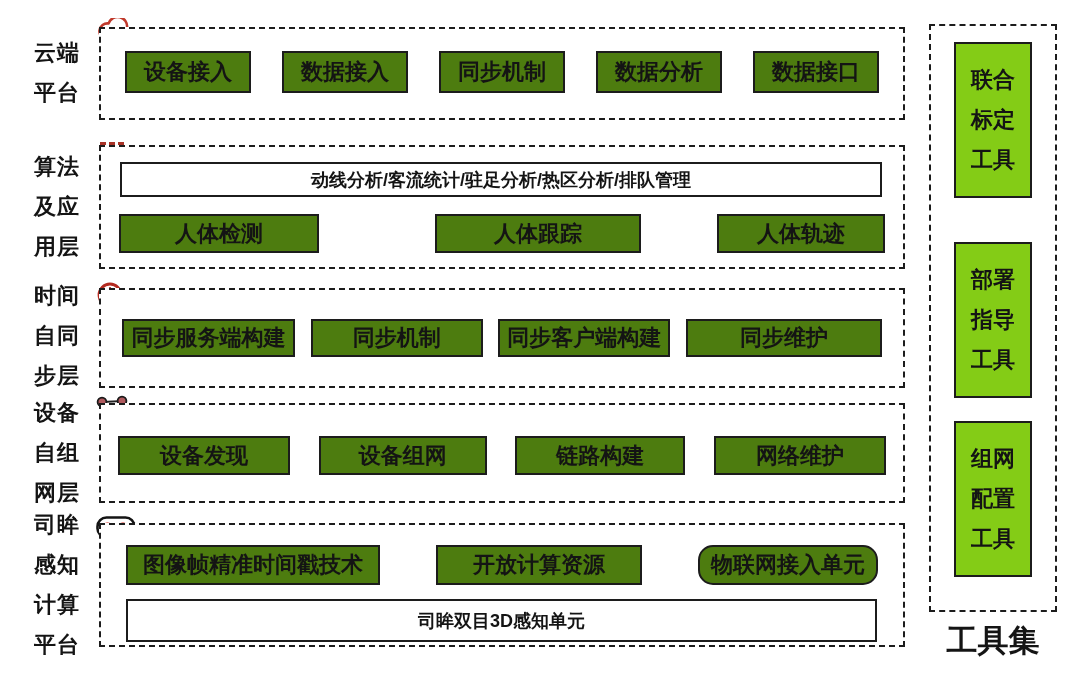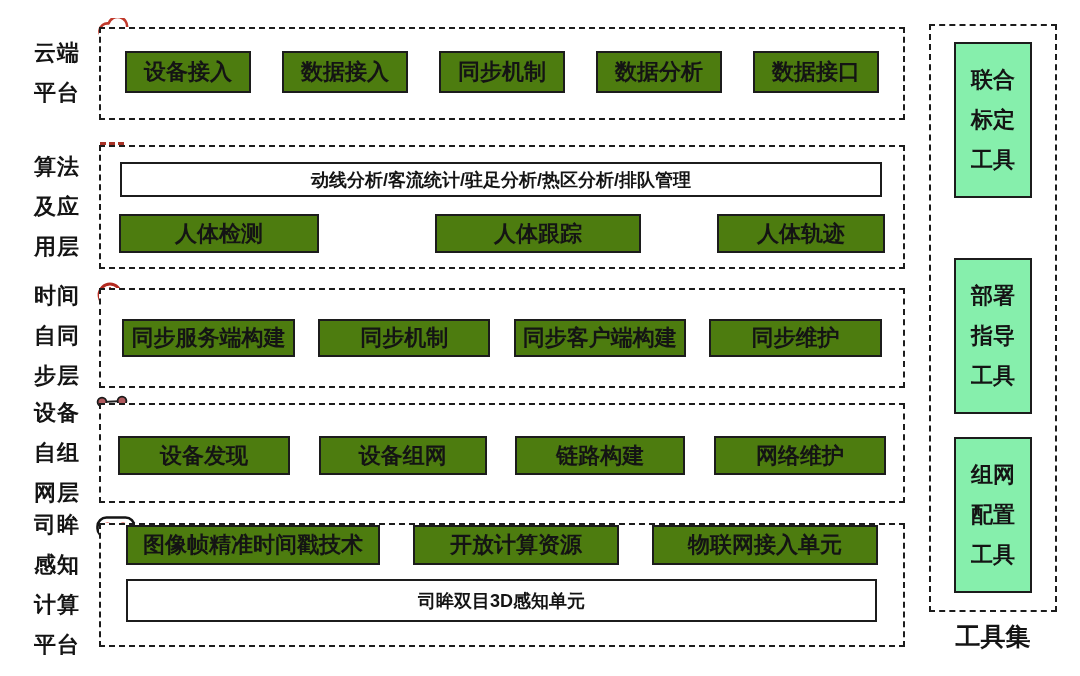--- a/index.html
+++ b/index.html
@@ -34,45 +34,45 @@
   #layer2 .box{height:39px;}
   #layer2 .box:nth-child(1){width:200px;}
   #layer2 .box:nth-child(2){width:206px;margin-left:40px;}
   #layer2 .box:nth-child(3){width:168px;}
   
   #layer3 .hrow{margin-top:29px;padding:0 21px;}
   #layer3 .box{height:38px;}
   #layer3 .box:nth-child(1){width:173px;}
   #layer3 .box:nth-child(2){width:172px;}
   #layer3 .box:nth-child(3){width:172px;}
-  #layer3 .box:nth-child(4){width:173px;}
+  #layer3 .box:nth-child(4){width:196px;}
   
   #layer4 .hrow{margin-top:31px;padding:0 17px;}
   #layer4 .box{height:39px;}
   #layer4 .box:nth-child(1){width:172px;}
   #layer4 .box:nth-child(2){width:168px;}
   #layer4 .box:nth-child(3){width:170px;text-align:center;}
   #layer4 .box:nth-child(4){width:172px;}
   
-  #layer5 .hrow{padding:0 25px;align-items:flex-end;}
+  #layer5 .hrow{margin-top:20px;padding:0 25px;align-items:flex-end;}
   #layer5 .box{height:40px;}
   #layer5 .box:nth-child(1){width:254px;}
   #layer5 .box:nth-child(2){width:206px;}
-  #layer5 .box:nth-child(3){width:226px;}
+  #layer5 .box:nth-child(3){width:180px;border-radius:15px;}
   #layer5 .wide-box{margin:14px 26px 0 25px;height:43px;}
   
   #toolset{position:absolute;left:929px;top:24px;width:128px;height:588px;
     box-sizing:border-box;border:2px dashed #1c1c1c;background:#fff;}
   .tool-box{box-sizing:border-box;width:78px;margin:0 auto;border:2px solid #1c1c1c;
-    background:#86efac;text-align:center;font-size:22px;line-height:40px;padding:16px 0;}
+    background:#84cc16;text-align:center;font-size:22px;line-height:40px;padding:16px 0;}
   .tool-box.t1{margin-top:16px;}
-  .tool-box.t2{margin-top:60px;}
+  .tool-box.t2{margin-top:44px;}
   .tool-box.t3{margin-top:23px;}
   .toolset-caption{position:absolute;left:929px;top:620px;width:128px;
-    text-align:center;font-size:25px;}
+    text-align:center;font-size:31px;}
   
   .icon{position:absolute;}
   #icon-cloud{left:96px;top:18px;}
   #icon-grid{left:100px;top:141px;}
   #icon-clock{left:96px;top:281px;}
   #icon-network{left:95px;top:395px;}
   #icon-camera{left:96px;top:516px;}
 </style>
 </head>
 <body>

